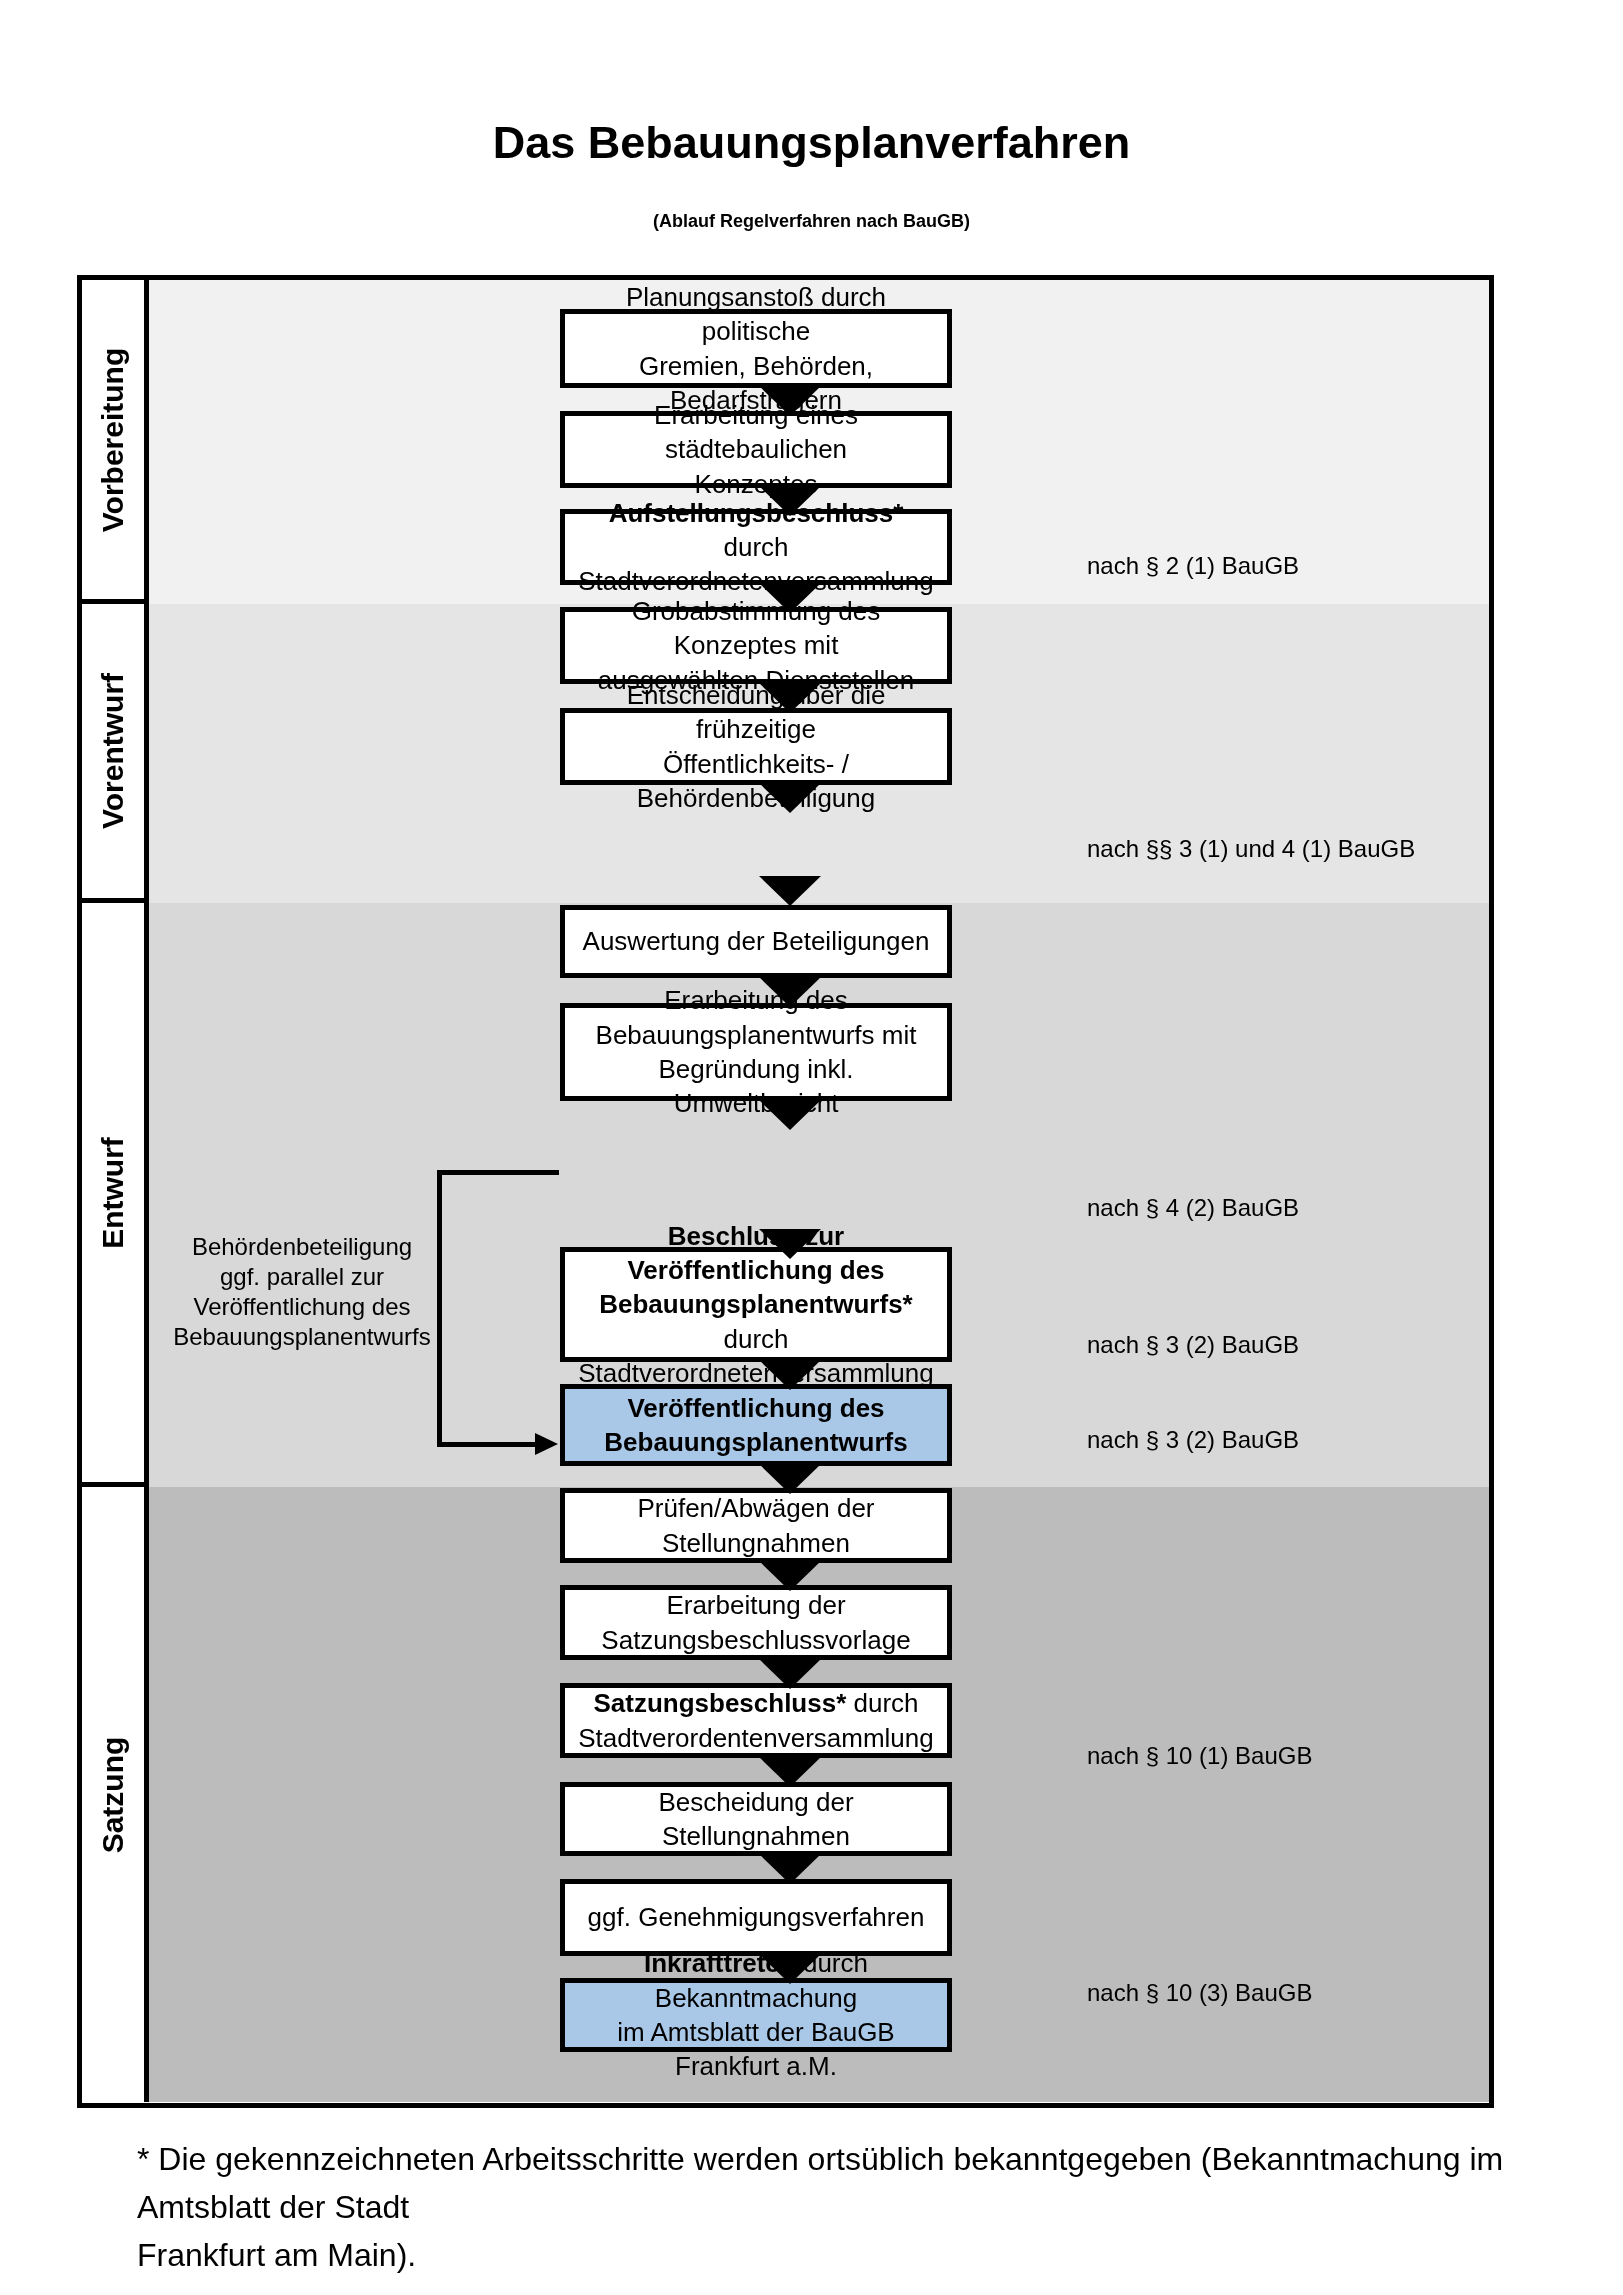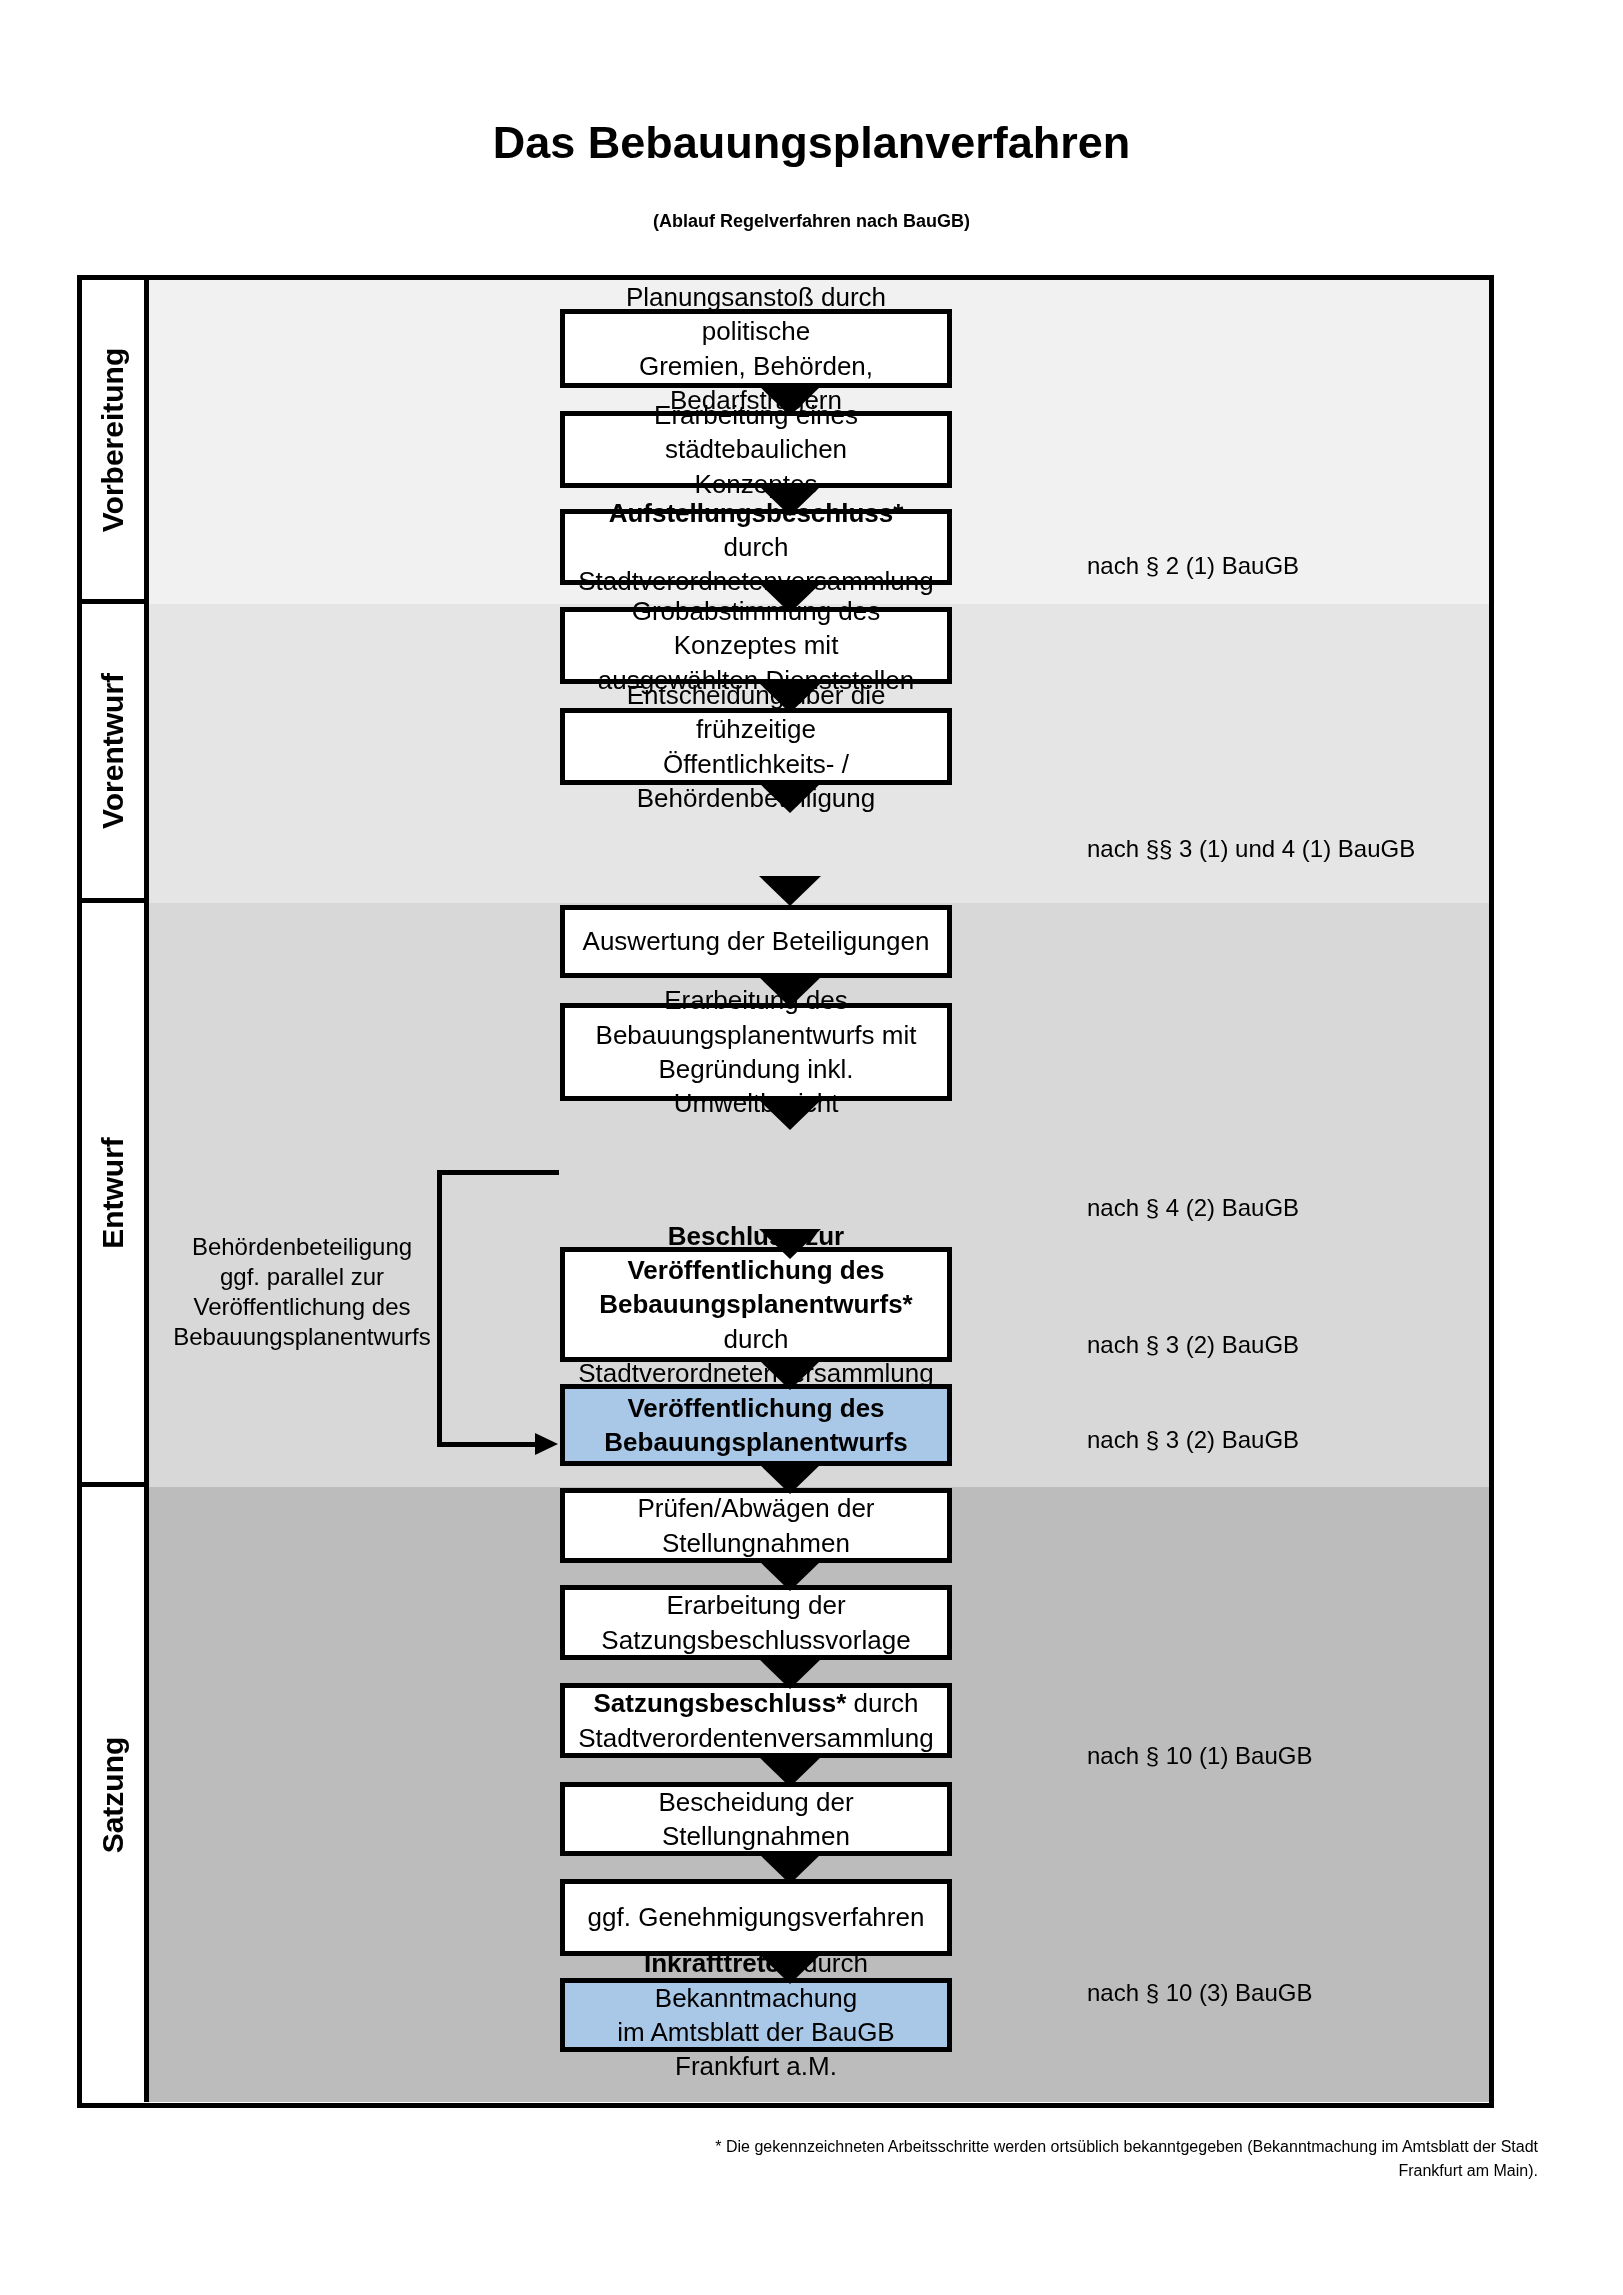--- a/index.html
+++ b/index.html
@@ -74,21 +74,21 @@
   .conn{position:absolute;background:#000;}
   .conn-v{left:437px;top:1170px;width:5.2px;height:277px;}
   .conn-h-top{left:437px;top:1170px;width:122px;height:5.2px;}
   .conn-h-bot{left:437px;top:1442px;width:99px;height:5.2px;}
   .conn-arrow{position:absolute;left:535px;top:1433px;width:0;height:0;
               border-top:11.8px solid transparent;border-bottom:11.8px solid transparent;
               border-left:23.6px solid #000;}
 
   
   #footnote{position:absolute;left:137px;top:2135px;width:1401px;
-            font-size:16px;line-height:1.5;white-space:pre-line;text-align:right;}
+            font-size:32px;line-height:1.5;white-space:pre-line;}
 </style>
 </head>
 <body>
 
 <div id="page">
 
   <div id="title">Das Bebauungsplanverfahren</div>
   <div id="subtitle">(Ablauf Regelverfahren nach BauGB)</div>
 
   <div class="section sec-0"></div>

